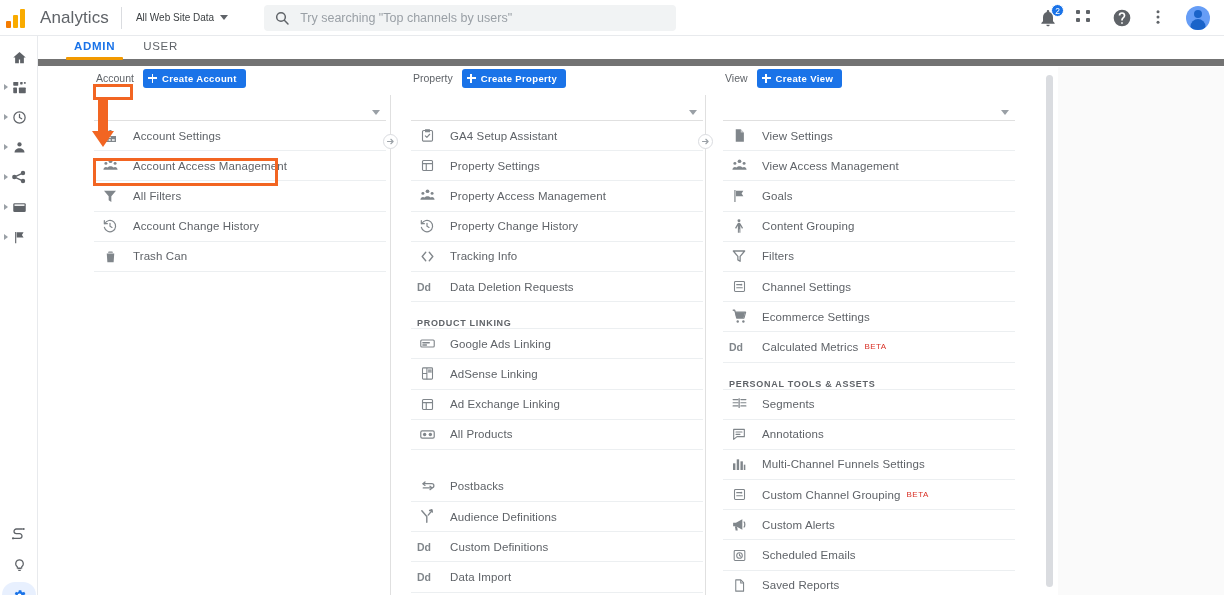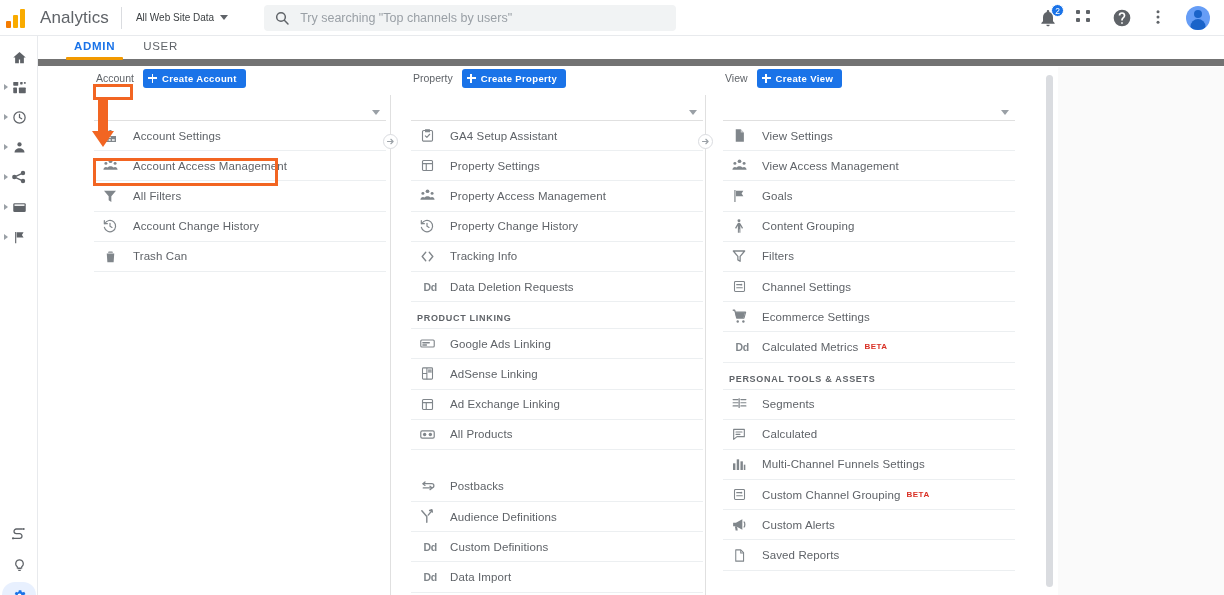--- a/index.html
+++ b/index.html
@@ -158,31 +158,31 @@
   }
   .mico {
     width: 20px; height: 20px; margin-left: 6px; margin-right: 13px;
     flex: 0 0 auto; display:flex; align-items:center; justify-content:center;
     color:#80868b;
   }
   .mico svg { display:block; }
   .mlabel { font-size: 11.5px; color:#5f6368; letter-spacing:.1px; }
   .dd-text {
     font-size: 10.5px; color:#80868b; font-weight:600;
-    width:20px; text-align:right; margin-left:6px; margin-right:13px;
+    width:20px; text-align:left; margin-left:6px; margin-right:13px;
     flex:0 0 auto; letter-spacing:-.2px;
   }
   .beta {
     font-size: 8px; color:#d93025; letter-spacing:.5px;
-    margin-left: 6px; font-weight:700;
+    margin-left: 6px; font-weight:400;
   }
   .section-head {
     height: 27px; display:flex; align-items:flex-end;
     font-size: 9px; font-weight:700; color:#5f6368; letter-spacing:.7px;
-    padding-bottom: 5px; border-bottom:1px solid #eceff1;
+    border-bottom:1px solid #eceff1;
     padding-left: 6px;
   }
   .mspacer { height: 22px; }
 
   
   .col-div {
     position:absolute; width:1px; background:#e0e0e0;
   }
   .collapse-btn {
     position:absolute; width:15px; height:15px; border-radius:50%;
@@ -663,21 +663,21 @@
         </span>
         <span class="mlabel">Segments</span>
       </div>
       <div class="mrow">
         <span class="mico">
           <svg width="16" height="16" viewBox="0 0 24 24" fill="none" stroke="#80868b" stroke-width="1.7">
               <path d="M4 5h16v11H9l-5 4z" stroke-linejoin="round"></path>
               <path d="M7.5 9h9M7.5 12.5h6" stroke-linecap="round"></path>
             </svg>
         </span>
-        <span class="mlabel">Calculated</span>
+        <span class="mlabel">Annotations</span>
       </div>
       <div class="mrow">
         <span class="mico">
           <svg width="16" height="16" viewBox="0 0 24 24" fill="#80868b">
               <rect x="3" y="11" width="3.6" height="10"></rect>
               <rect x="8.6" y="5" width="3.6" height="16"></rect>
               <rect x="14.2" y="8" width="3.6" height="13"></rect>
               <rect x="19.2" y="13" width="2.3" height="8"></rect>
             </svg>
         </span>
@@ -700,20 +700,30 @@
               <path d="M3 9.5h4l9-5v15l-9-5H3z"></path>
               <path d="M18.5 8.5c1.3.8 1.3 6.2 0 7" fill="none" stroke="#80868b" stroke-width="1.8" stroke-linecap="round"></path>
               <path d="M5.5 14.5h3l1 6h-3z"></path>
             </svg>
         </span>
         <span class="mlabel">Custom Alerts</span>
       </div>
       <div class="mrow">
         <span class="mico">
           <svg width="15" height="15" viewBox="0 0 24 24" fill="none" stroke="#80868b" stroke-width="1.7">
+              <rect x="3.5" y="4" width="17" height="16" rx="1.5"></rect>
+              <circle cx="12" cy="12" r="4.5"></circle>
+              <path d="M12 9.6V12l1.8 1.2" stroke-linecap="round"></path>
+            </svg>
+        </span>
+        <span class="mlabel">Scheduled Emails</span>
+      </div>
+      <div class="mrow">
+        <span class="mico">
+          <svg width="15" height="15" viewBox="0 0 24 24" fill="none" stroke="#80868b" stroke-width="1.7">
               <path d="M6 3h8l4.5 4.5V21H6z" stroke-linejoin="round"></path>
               <path d="M14 3v5h4.5"></path>
             </svg>
         </span>
         <span class="mlabel">Saved Reports</span>
       </div>
     </div>
   </div>
 
   <div class="scrollbar"></div>

